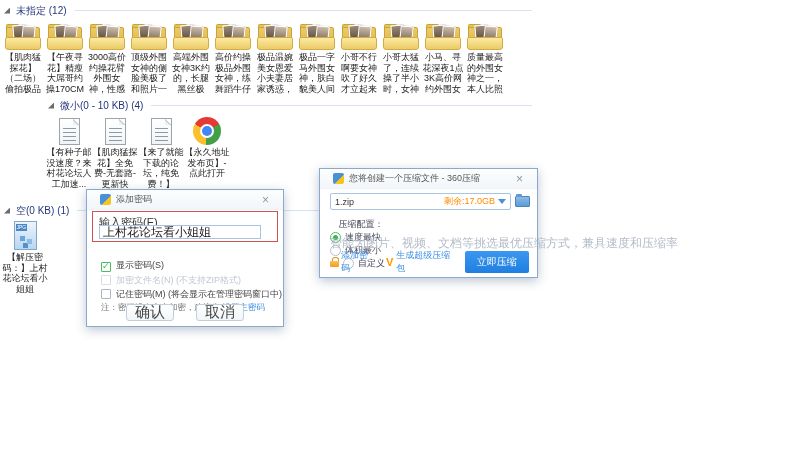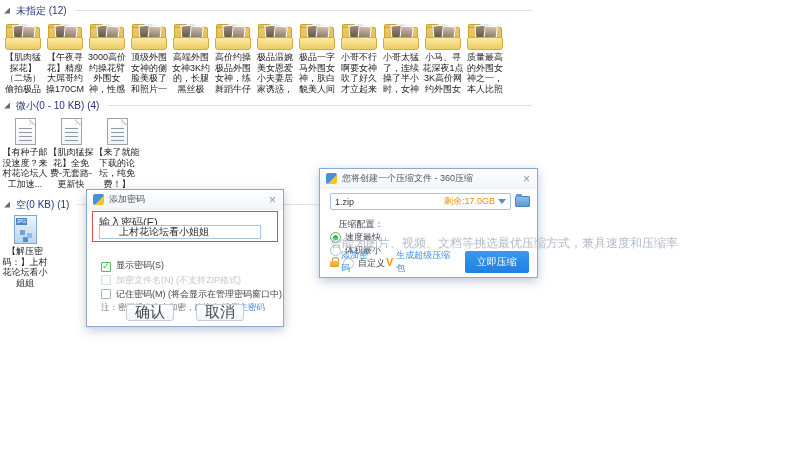--- a/index.html
+++ b/index.html
@@ -13,21 +13,21 @@
   .group-title { font-size:10px; color:#26357a; white-space:nowrap; }
   .group-rule { flex:1; height:1px; background:#d9e3f0; margin-left:8px; margin-right:4px; }
 
   .items { display:flex; padding:2px 0 0 2px; }
   .item { width:42px; display:flex; flex-direction:column; align-items:center; }
   .g2 .item, .g3 .item { width:46px; }
   .icon-wrap { height:30px; display:flex; align-items:flex-end; justify-content:center; margin-bottom:2px; }
   .item-label { width:100%; font-size:9px; line-height:10.5px; color:#1c1c1c; text-align:center;
     word-break:break-all; max-height:42px; overflow:hidden; }
   .g1 { margin-bottom:4px; }
-  .g2 { margin-bottom:8px; }
+  .g2 { margin-bottom:14px;padding-left:44px; }
 
   
   .icon-folder { position:relative; width:36px; height:27px; }
   .f-tab   { position:absolute; left:1px; top:1px; width:13px; height:6px; background:#e7c456; border:1px solid #c9a23e; border-bottom:none; border-radius:2px 2px 0 0; }
   .f-back  { position:absolute; left:1px; right:1px; top:4px; bottom:1px; background:linear-gradient(#eccb61,#dfb249); border:1px solid #c9a23e; border-radius:2px; }
   .f-photo { position:absolute; left:8px; top:2px; width:13px; height:17px; background:linear-gradient(#9c8b79,#554536); border:1px solid #fff; box-shadow:0 0 1px #999; transform:rotate(-5deg); }
   .f-photo2{ position:absolute; left:17px; top:3px; width:13px; height:16px; background:linear-gradient(#cdbcab,#7a6856); border:1px solid #fff; box-shadow:0 0 1px #999; transform:rotate(6deg); }
   .f-front { position:absolute; left:0; right:0; bottom:0; height:13px; background:linear-gradient(#fceaa2,#eccb65); border:1px solid #d2ab45; border-radius:2px 2px 3px 3px; }
 
   
@@ -43,30 +43,30 @@
   .icon-chrome::before { content:''; position:absolute; left:7px; top:7px; width:14px; height:14px; background:#fff; border-radius:50%; }
   .icon-chrome::after  { content:''; position:absolute; left:9px; top:9px; width:10px; height:10px; background:#4285f4; border-radius:50%; }
 
   
   .icon-jpg { position:relative; width:23px; height:29px; background:linear-gradient(#ecf4fc,#b9d6ef); border:1px solid #7fa8cf; }
   .icon-jpg::before { content:'JPG'; position:absolute; top:2px; left:1px; background:#4d86c4; color:#fff; font-size:5px; line-height:7px; padding:0 1px; letter-spacing:0; }
   .icon-jpg::after { content:''; position:absolute; left:5px; top:14px; width:5px; height:5px; background:#6aa4d8; box-shadow:7px 3px 0 #8abce4,3px 7px 0 #5590c8; }
 
   
   .dialog { position:absolute; background:#fff; border:1px solid #8aa9cc; box-shadow:0 3px 10px rgba(40,70,110,.30); }
-  .titlebar { height:20px; display:flex; align-items:center; gap:5px; padding:0 6px; background:linear-gradient(#fdfefe,#f2f6fa); border-bottom:1px solid #eef2f7; }
+  .titlebar { height:20px; display:flex; align-items:center; gap:5px; padding:0 13px; background:linear-gradient(#fdfefe,#f2f6fa); border-bottom:1px solid #eef2f7; }
   .app-icon { width:11px; height:11px; border-radius:2px; background:linear-gradient(135deg,#4a90d9 55%,#f5c518 55%); flex:0 0 auto; }
   .dlg-title { font-size:9px; color:#555; flex:1; white-space:nowrap; overflow:hidden; }
   .close-btn { font-size:12px; line-height:12px; color:#8b98a6; cursor:pointer; padding:0 1px; }
 
   
   #pw-dialog { left:86px; top:189px; width:198px; height:138px; }
   .red-box { position:absolute; left:5px; top:21px; width:186px; height:31px; border:1px solid #cf5353; }
   .pw-label { position:absolute; left:12px; top:25px; font-size:11px; color:#333; }
-  .pw-input { position:absolute; left:12px; top:35px; width:162px; height:14px; border:1px solid #a9c4df; font-size:10px; color:#222; padding:0 19px; font-family:inherit; }
+  .pw-input { position:absolute; left:12px; top:35px; width:162px; height:14px; border:1px solid #a9c4df; font-size:12px; color:#222; padding:0 3px; font-family:inherit; }
   .chk-row { position:absolute; left:14px; display:flex; align-items:center; gap:5px; height:12px; }
   .chk-box { width:10px; height:10px; border:1px solid #a9b6c3; background:#fff; border-radius:1px; position:relative; flex:0 0 auto; }
   .chk-box.checked { border-color:#4cbd5e; }
   .chk-box.checked::after { content:'✓'; position:absolute; left:0; top:-2px; font-size:9px; color:#3db554; font-weight:bold; }
   .chk-box.disabled { border-color:#d7dde3; }
   .chk-label { font-size:9px; color:#444; white-space:nowrap; }
   .chk-row.disabled .chk-label { color:#c0c8d0; }
   .pw-note { position:absolute; left:14px; top:112px; font-size:8.5px; color:#777; white-space:nowrap; }
   .link { color:#3a8ee6; cursor:pointer; }
   .pw-buttons { position:absolute; left:0; right:0; bottom:5px; display:flex; justify-content:center; gap:22px; }
@@ -276,20 +276,26 @@
             <span class="icon-txt"></span>
           </span>
           <span class="item-label">【肌肉猛探花】全免费-无套路-更新快</span>
         </div>
       <div class="item">
           <span class="icon-wrap">
             <span class="icon-txt"></span>
           </span>
           <span class="item-label">【来了就能下载的论坛，纯免费！】</span>
         </div>
+      <div class="item">
+          <span class="icon-wrap">
+            <span class="icon-chrome"></span>
+          </span>
+          <span class="item-label">【永久地址发布页】-点此打开</span>
+        </div>
     </div>
   </div>
 
   <div class="group g3">
     <div class="group-header">
       <span class="tri"></span>
       <span class="group-title"><span>空(0 KB)</span> <span>(1)</span></span>
       <span class="group-rule"></span>
     </div>
     <div class="items">

